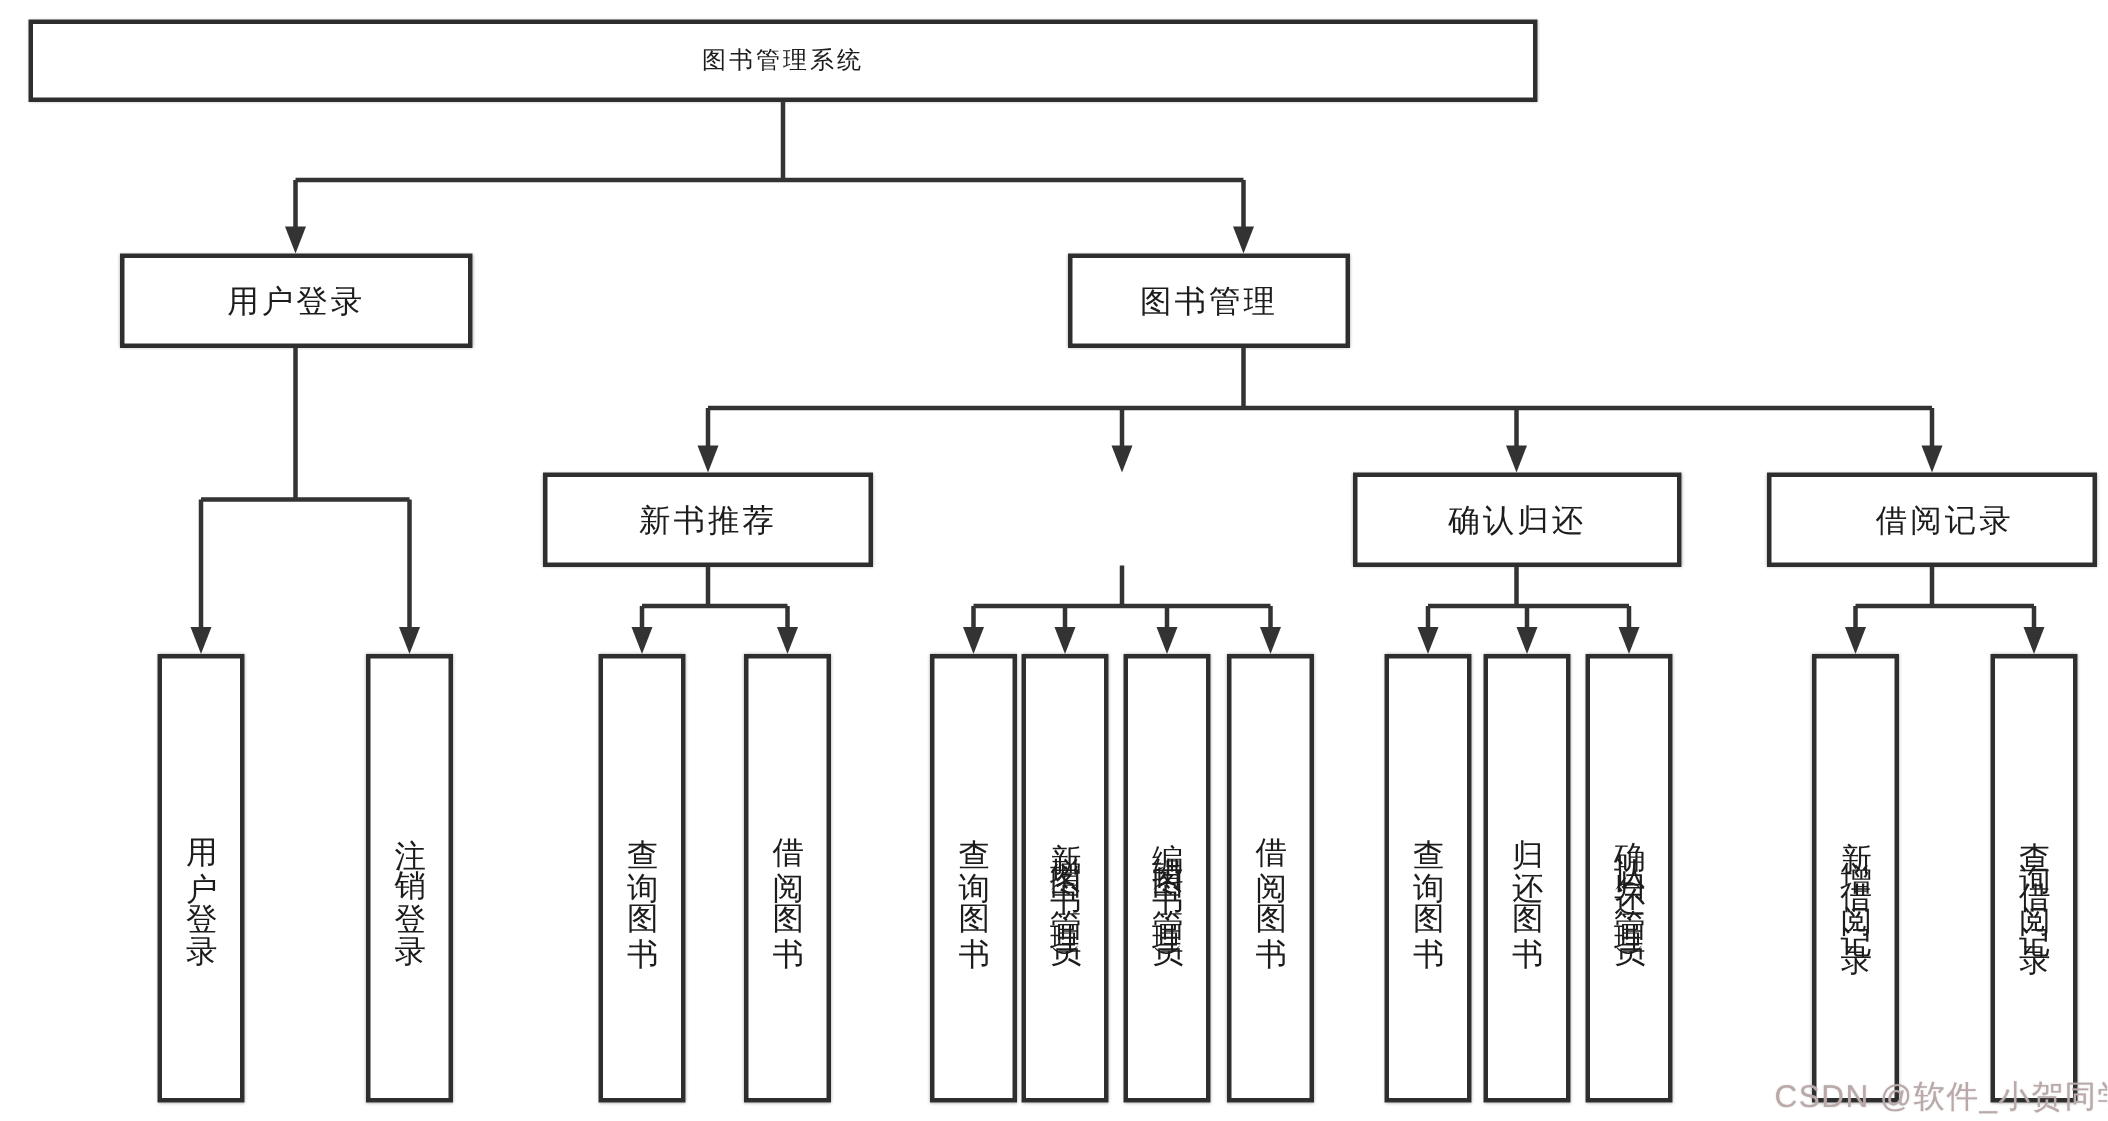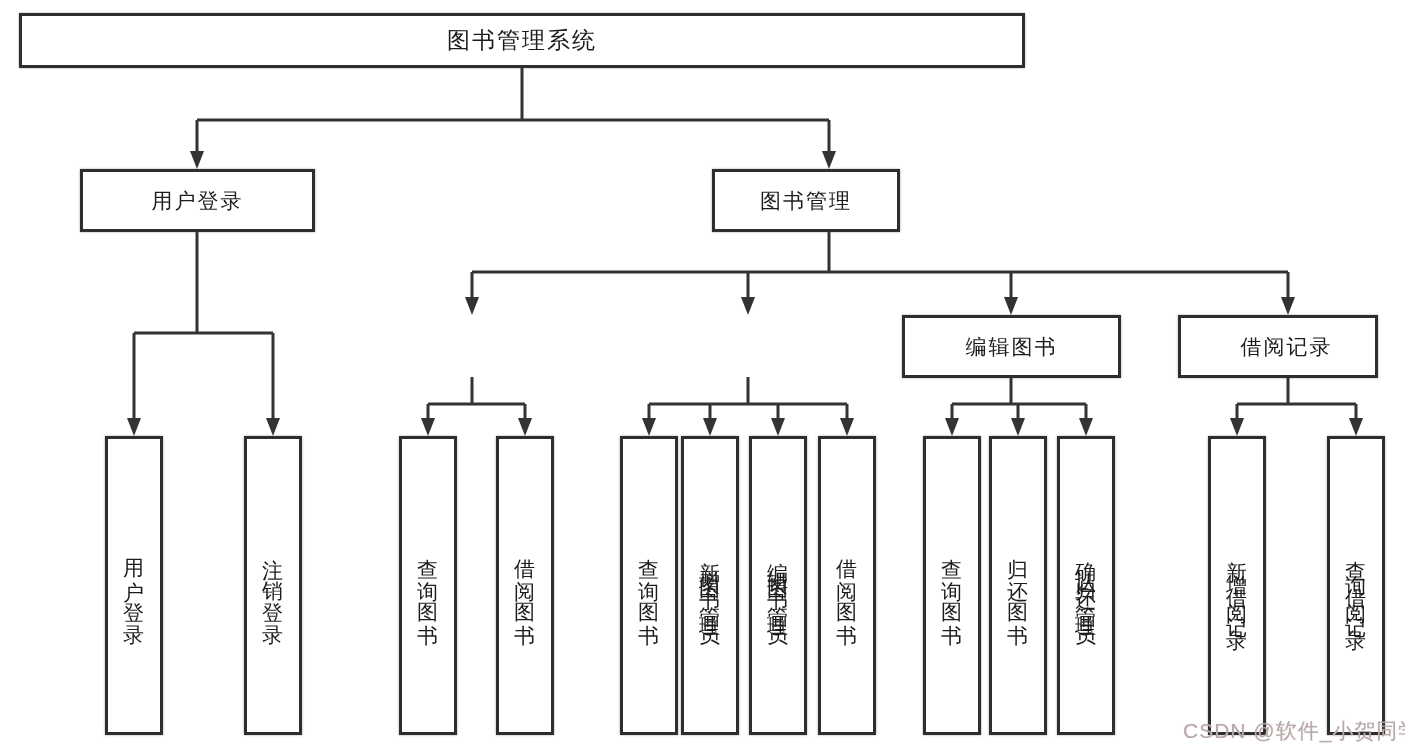--- a/index.html
+++ b/index.html
@@ -8,21 +8,21 @@
     font-family:"Liberation Sans","DejaVu Sans",sans-serif;color:#1c1c1c;
   }
   .wires{position:absolute;left:0;top:0;width:1405px;height:747px;}
   .box{
     position:absolute;box-sizing:border-box;background:#ffffff;
     border:3px solid #2e2e2e;display:flex;align-items:center;justify-content:center;
     box-shadow:0 0 2px rgba(90,90,90,.55);
   }
   .hlabel{font-size:21px;letter-spacing:2px;white-space:nowrap;}
   .root{left:19px;top:13px;width:1006px;height:55px;}
-  .root .hlabel{font-size:23px;}
+  .root .hlabel{font-size:16px;}
   .lvl2,.lvl3{height:63px;}
   .leaf{top:436px;width:58px;height:299px;}
   .vlabel{
     writing-mode:vertical-rl;text-orientation:mixed;
     font-size:21px;line-height:1;white-space:nowrap;
   }
   .ls-4{letter-spacing:22px;}
   .ls-6{letter-spacing:14px;}
   .ls-9{letter-spacing:9px;}
   .watermark{
@@ -78,24 +78,27 @@
     <span class="hlabel">图书管理系统</span>
   </div>
 
   <div class="box lvl2" style="left:80px;top:169px;width:235px;">
     <span class="hlabel">用户登录</span>
   </div>
   <div class="box lvl2" style="left:712px;top:169px;width:188px;">
     <span class="hlabel">图书管理</span>
   </div>
 
+  <div class="box lvl3" style="left:362px;top:315px;width:220px;">
+    <span class="hlabel">新书推荐</span>
+  </div>
   <div class="box lvl3" style="left:902px;top:315px;width:219px;">
-    <span class="hlabel">编辑图书</span>
+    <span class="hlabel">确认归还</span>
   </div>
-  <div class="box lvl3" style="left:1178px;top:315px;width:200px;padding-left:17px;">
+  <div class="box lvl3" style="left:1178px;top:315px;width:220px;padding-left:17px;">
     <span class="hlabel">借阅记录</span>
   </div>
 
   <div class="box leaf" style="left:105px;">
     <span class="vlabel ls-4">用户登录</span>
   </div>
   <div class="box leaf" style="left:244px;">
     <span class="vlabel ls-4">注销登录</span>
   </div>
 

